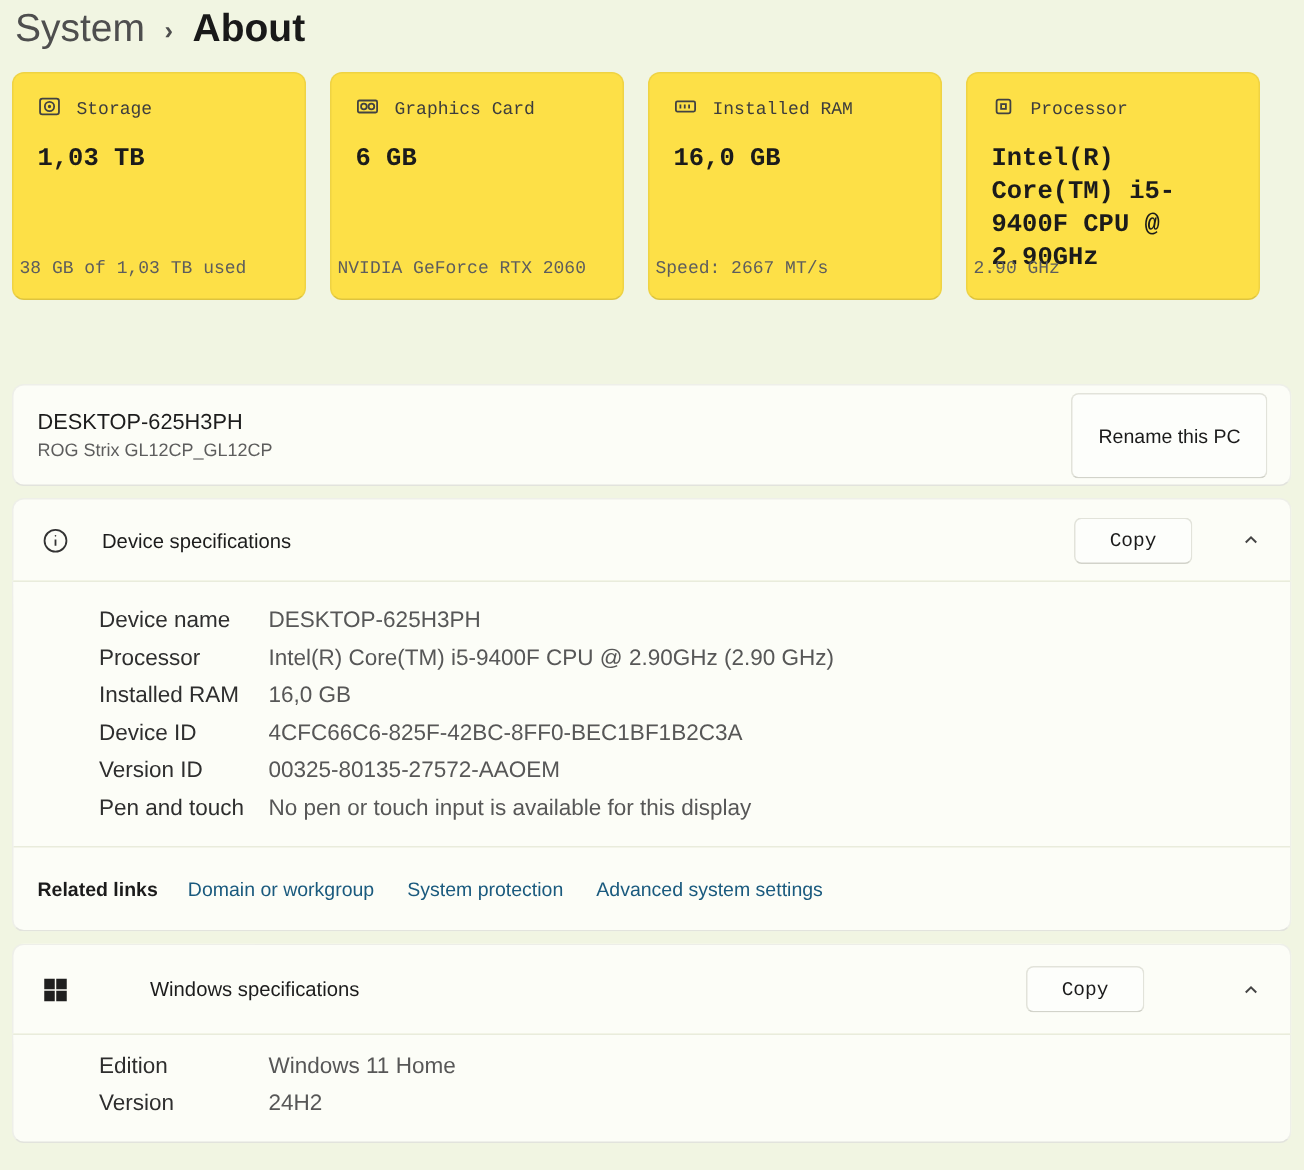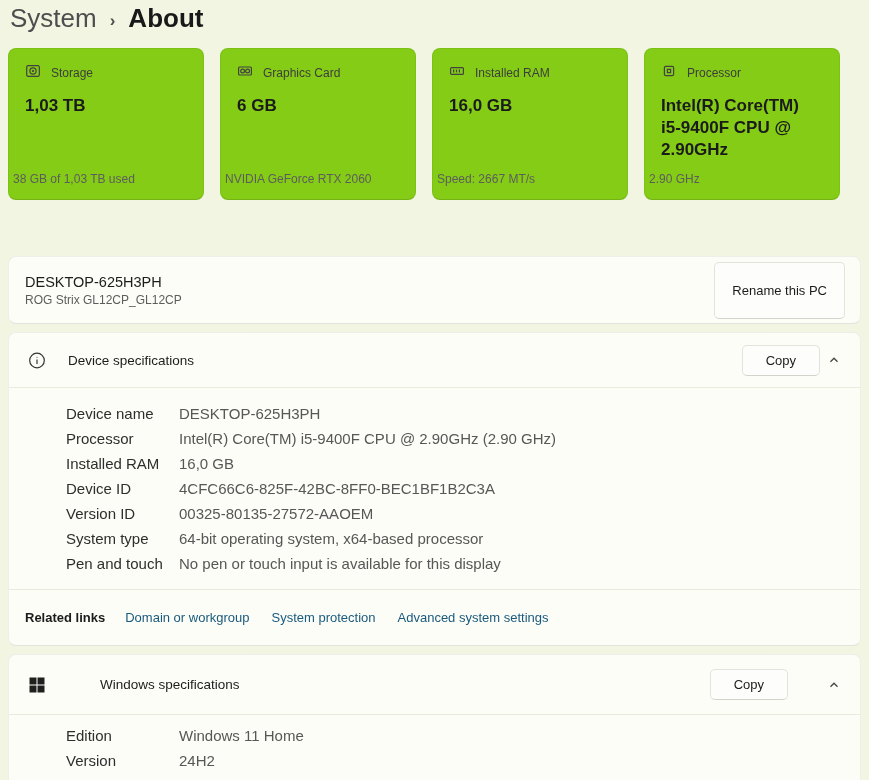--- a/index.html
+++ b/index.html
@@ -15,24 +15,24 @@
   
   .breadcrumb { display: flex; align-items: center; gap: 13px; padding: 3px 0 14px 2px; }
   .crumb-parent { font-size: 26px; font-weight: 400; color: #4e4e4e; text-align: right; }
   .crumb-sep { font-size: 17px; color: #4e4e4e; padding-top: 4px; font-weight: 700; }
   .crumb-current { font-size: 26px; font-weight: 700; color: #191919; }
 
   
   .cards { display: flex; gap: 16px; }
   .card {
     position: relative; width: 196px; height: 152px;
-    background: #84cc16;
+    background: #fde047;
     border: 1px solid rgba(0,0,0,0.055);
     border-bottom-color: rgba(0,0,0,0.12);
-    border-radius: 8px; padding: 14px 16px;
+    border-radius: 8px; padding: 14px 16px; font-family: Liberation Mono, monospace;
   }
   .card-head { display: flex; align-items: center; gap: 10px; font-size: 12px; color: #3d3d3d; }
   .card-head svg { flex-shrink: 0; }
   .card-value { margin-top: 13px; font-size: 17px; font-weight: 700; color: #1b1b1b; line-height: 22px; }
   .card-detail { position: absolute; left: 4px; right: 12px; bottom: 13px; font-size: 12px; color: #5d5d5d; white-space: nowrap; }
 
   
   .device-bar {
     margin-top: 56px; height: 68px;
     background: #fcfdf7;
@@ -63,21 +63,21 @@
     border: 1px solid rgba(0,0,0,0.055);
     border-bottom: none;
     border-radius: 8px 8px 0 0;
     display: flex; align-items: center;
     padding: 0 16px 0 19px;
   }
   .exp-header.h55 { height: 55px; }
   .exp-header.h60 { height: 60px; gap: 32px; }
   .exp-icon { width: 18px; display: flex; align-items: center; justify-content: center; }
   .exp-title { font-size: 13.5px; color: #1c1c1c; margin-left: 22px; flex: 1; }
-  .copy-btn { padding: 7px 23px; margin-right: 4px; }
+  .copy-btn { padding: 7px 23px; margin-right: 29px; font-family: Liberation Mono, monospace; }
   .chev { display: flex; align-items: center; padding: 2px; }
 
   .exp-body {
     background: #fcfdf7;
     border: 1px solid rgba(0,0,0,0.055);
     border-top: 1px solid #e9ecdc;
     border-bottom-color: rgba(0,0,0,0.1);
     border-radius: 0 0 8px 8px;
   }
   .spec-rows { padding: 13px 16px 13px 57px; }
@@ -210,24 +210,20 @@
           <span class="spec-label">Installed RAM</span>
           <span class="spec-value">16,0 GB</span>
         </div>
         <div class="spec-row">
           <span class="spec-label">Device ID</span>
           <span class="spec-value">4CFC66C6-825F-42BC-8FF0-BEC1BF1B2C3A</span>
         </div>
         <div class="spec-row">
           <span class="spec-label">Version ID</span>
           <span class="spec-value">00325-80135-27572-AAOEM</span>
-        </div>
-        <div class="spec-row">
-          <span class="spec-label">System type</span>
-          <span class="spec-value">64-bit operating system, x64-based processor</span>
         </div>
         <div class="spec-row">
           <span class="spec-label">Pen and touch</span>
           <span class="spec-value">No pen or touch input is available for this display</span>
         </div>
       </div>
       <div class="links-row">
         <span class="links-label">Related links</span>
         <span class="links-set">
           <a href="#" class="rel-link">Domain or workgroup</a>

